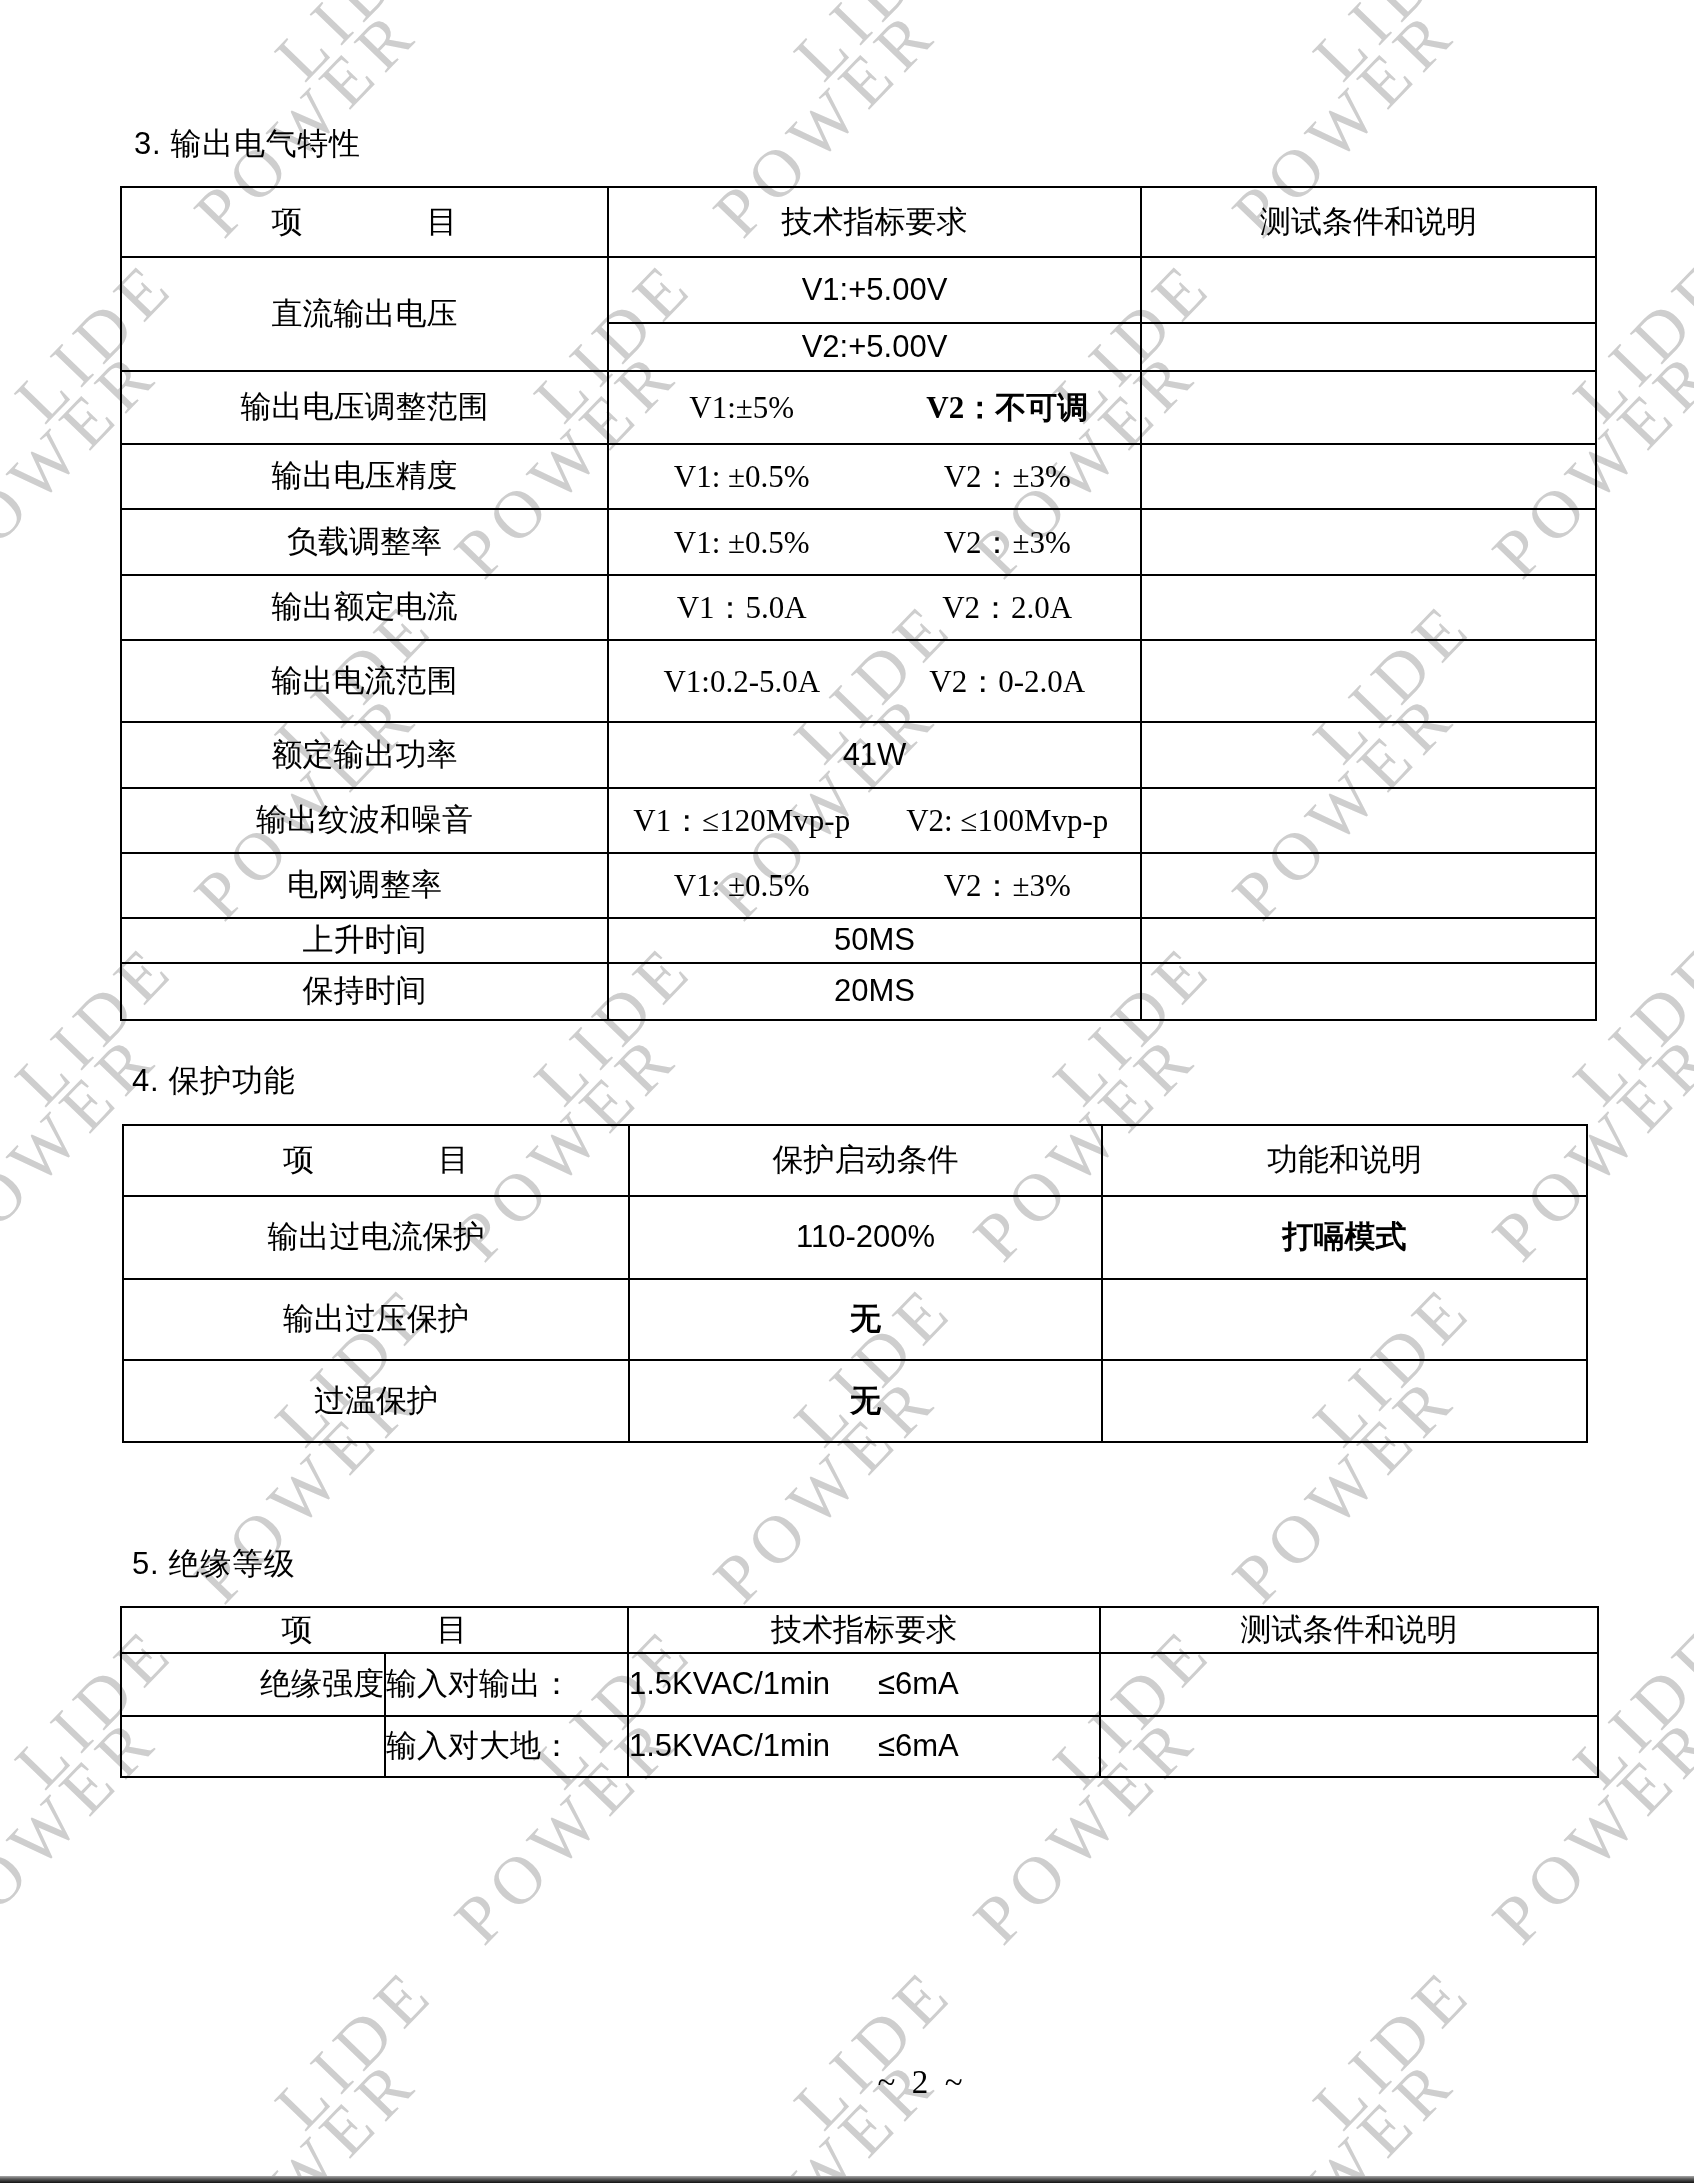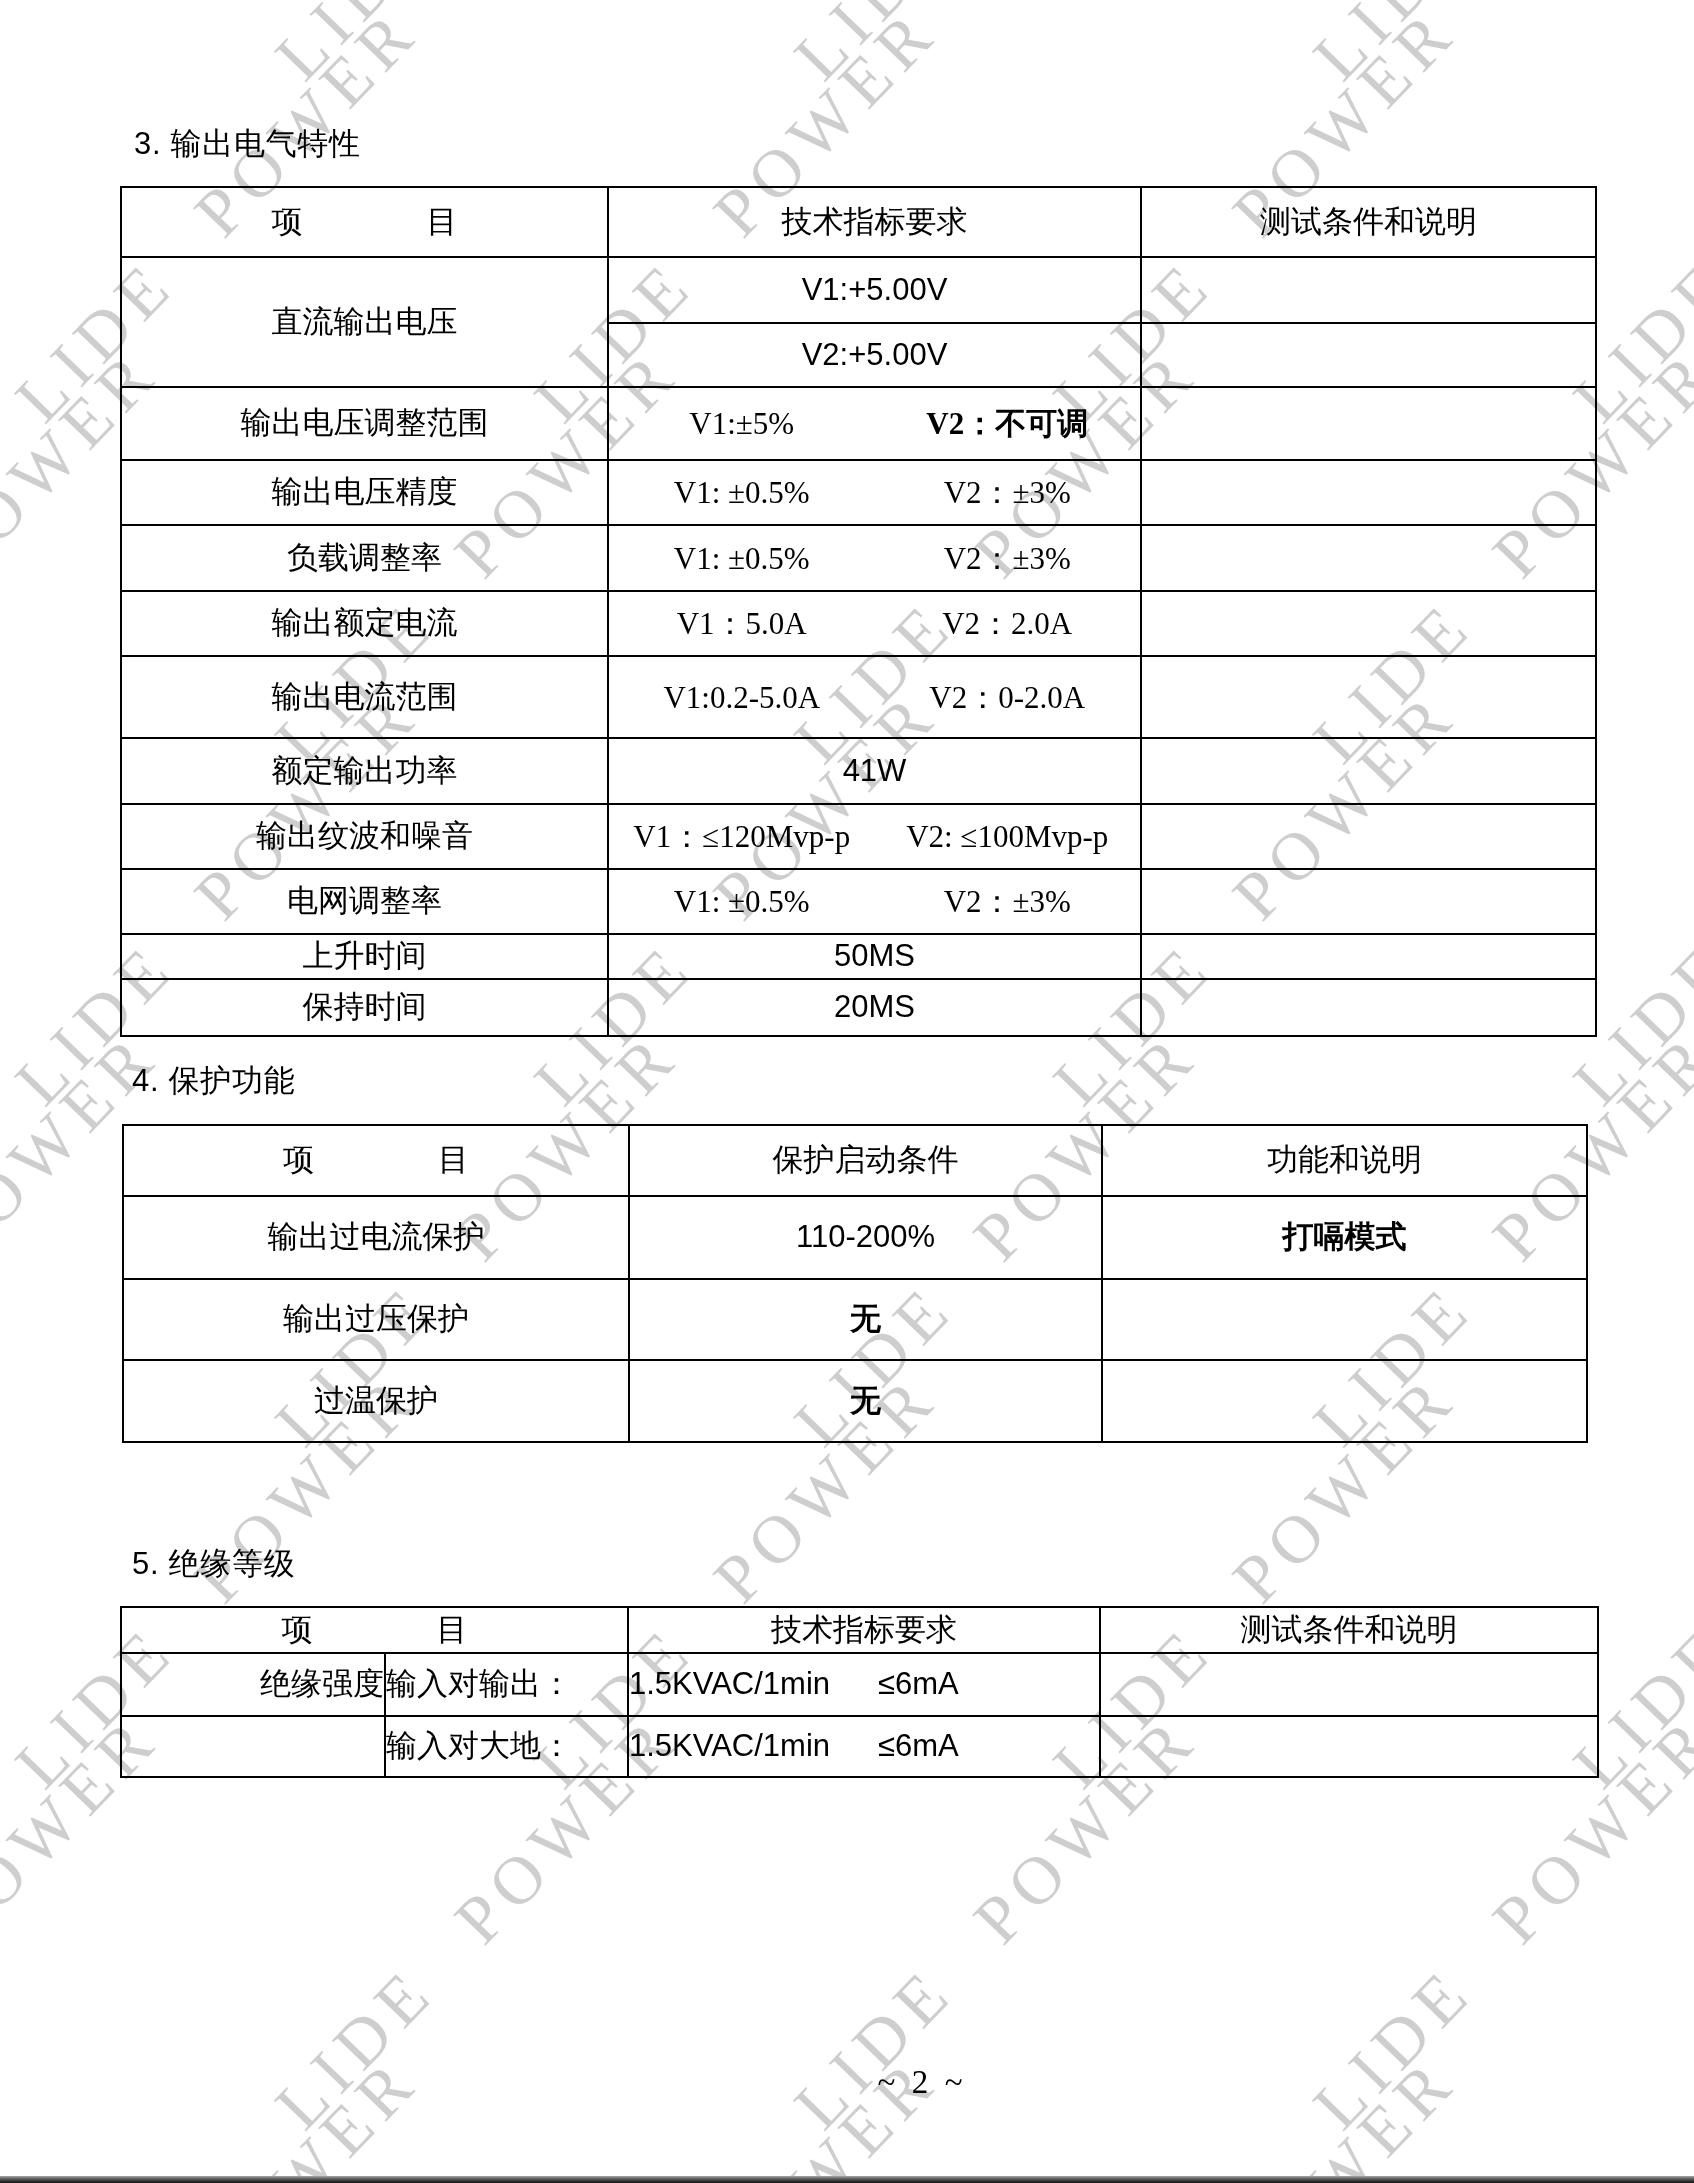--- a/index.html
+++ b/index.html
@@ -99,21 +99,21 @@
         <tr style="height:70px">
       <td class="c">项　　　　目</td>
       <td class="c">技术指标要求</td>
       <td class="c">测试条件和说明</td>
     </tr>
     <tr style="height:66px">
       <td class="c" rowspan="2">直流输出电压</td>
       <td class="c">V1:+5.00V</td>
       <td></td>
     </tr>
-    <tr style="height:64px">
+    <tr style="height:48px">
       <td class="c">V2:+5.00V</td>
       <td></td>
     </tr>
     <tr style="height:73px">
       <td class="c">输出电压调整范围</td>
       <td class="pair"><span>V1:±5%</span><span class="hei">V2：不可调</span></td>
       <td></td>
     </tr>
     <tr style="height:65px">
       <td class="c">输出电压精度</td>

